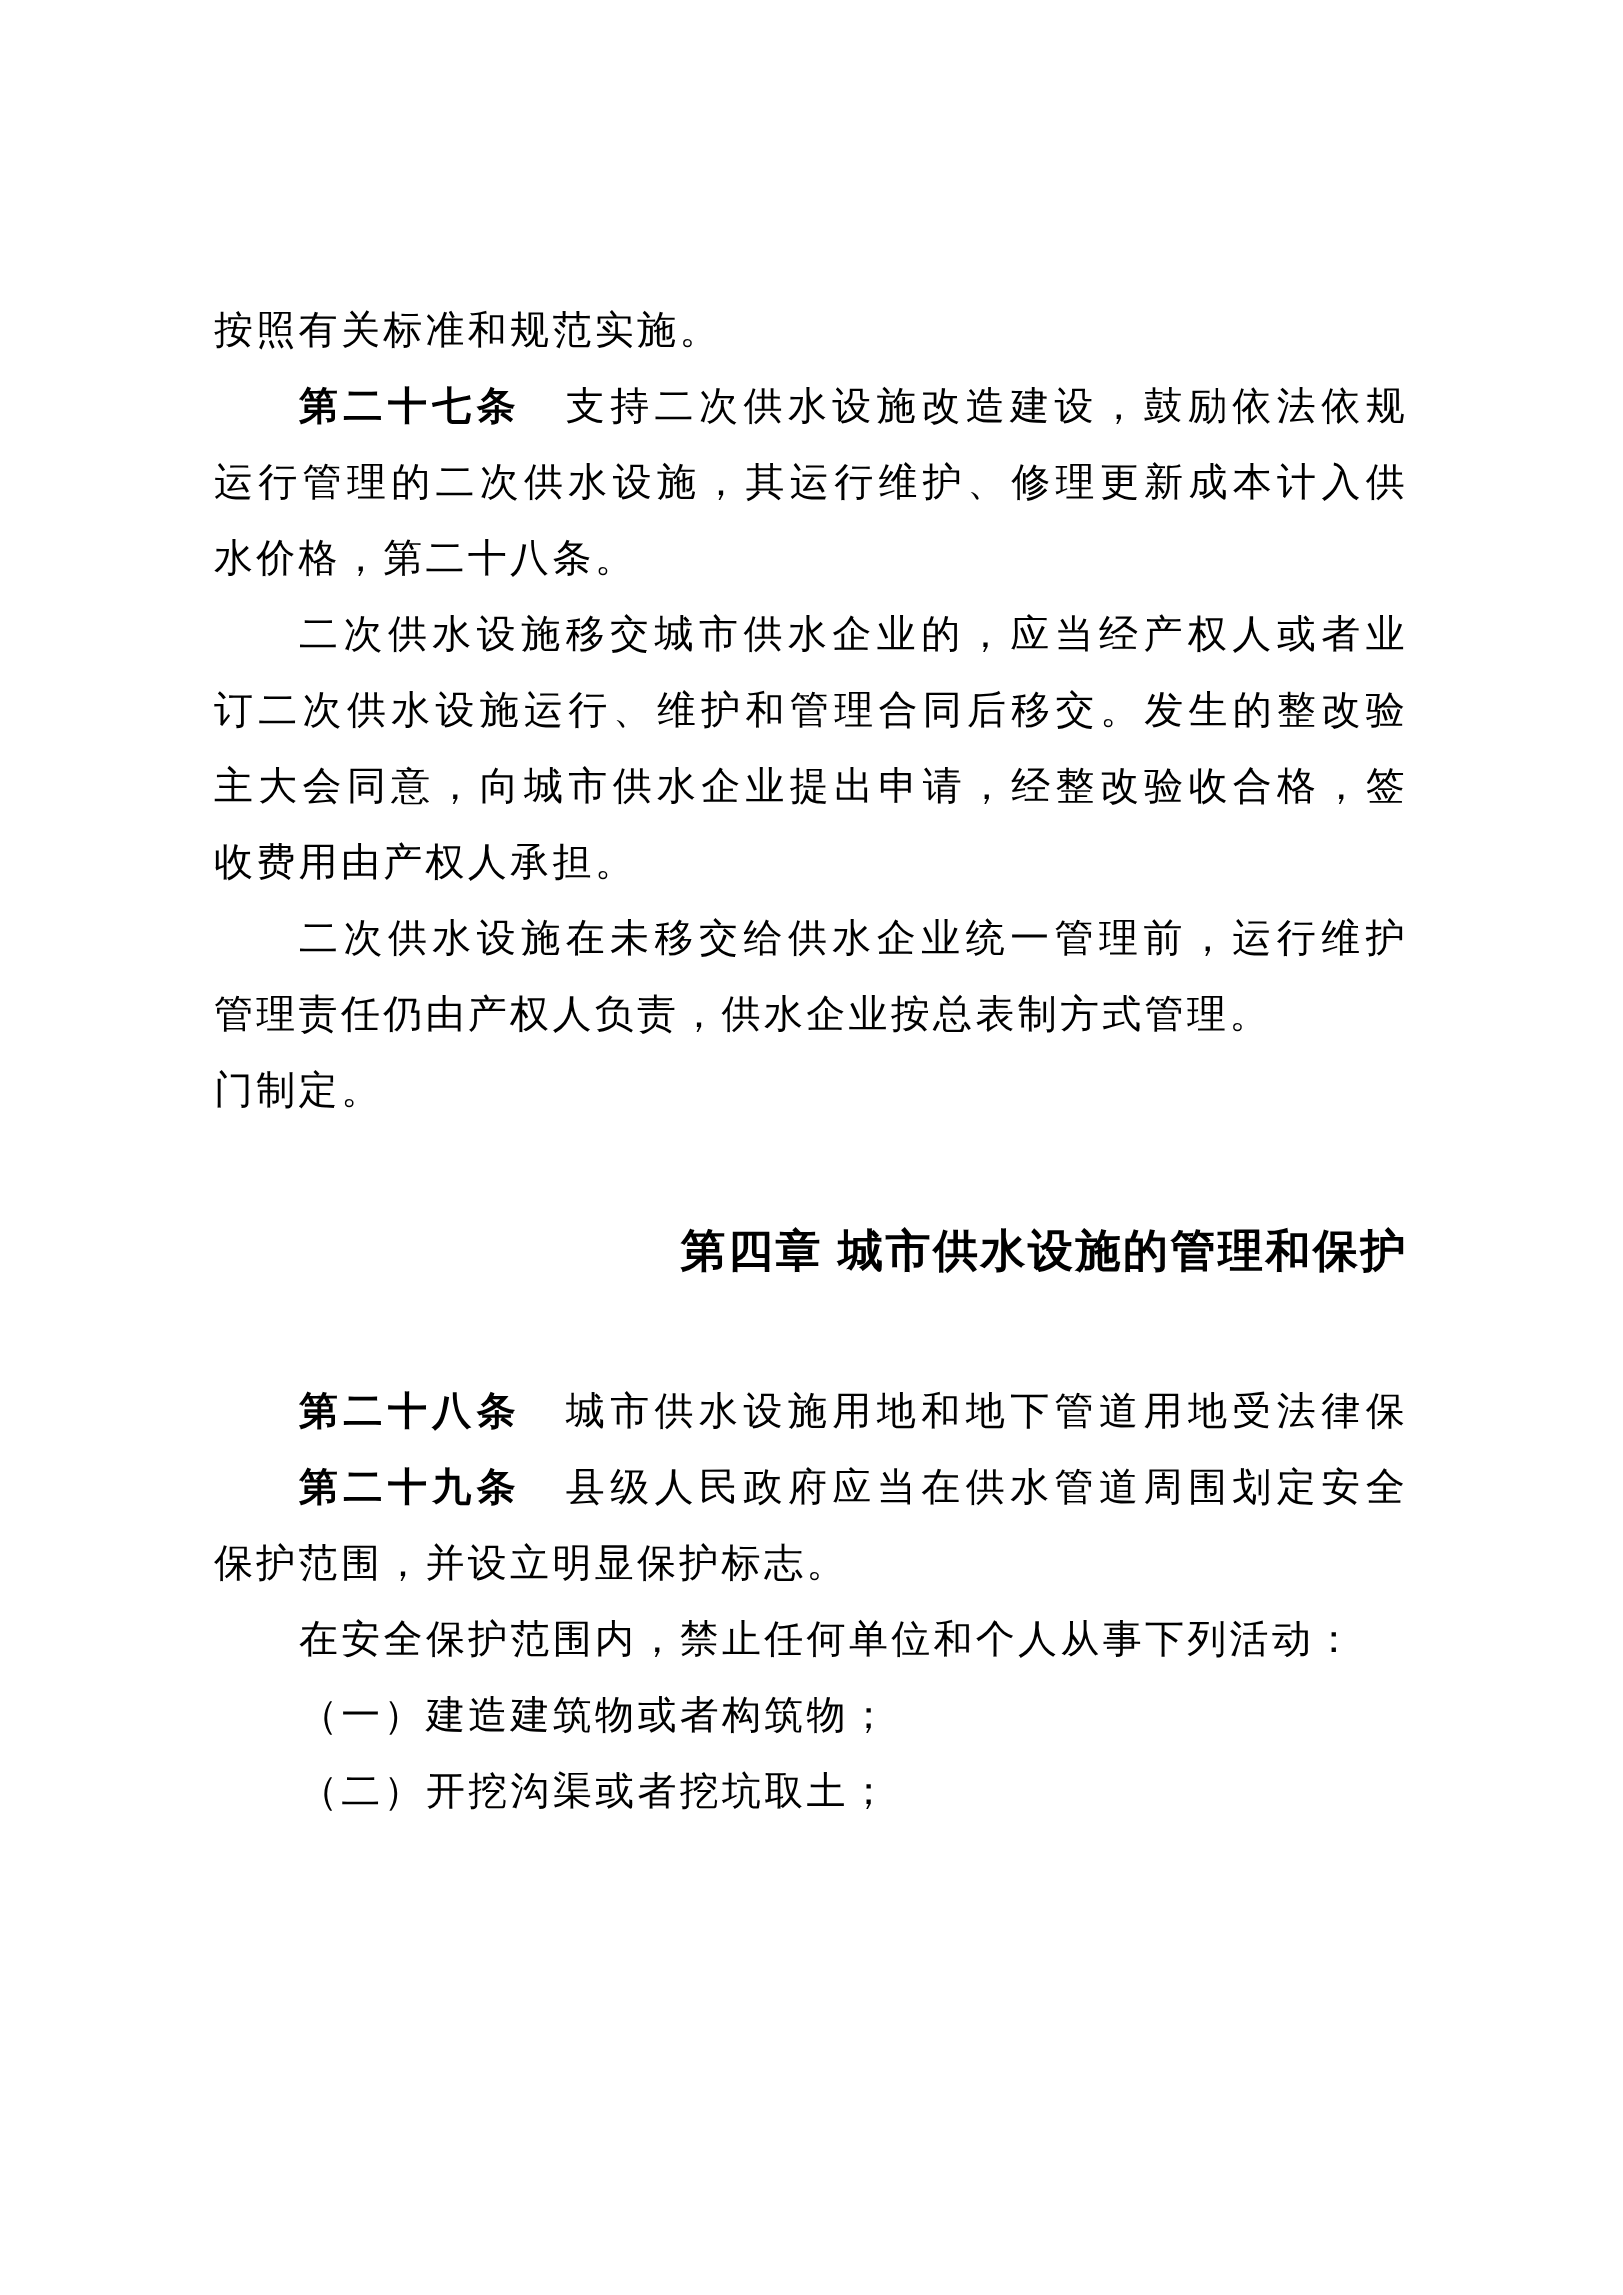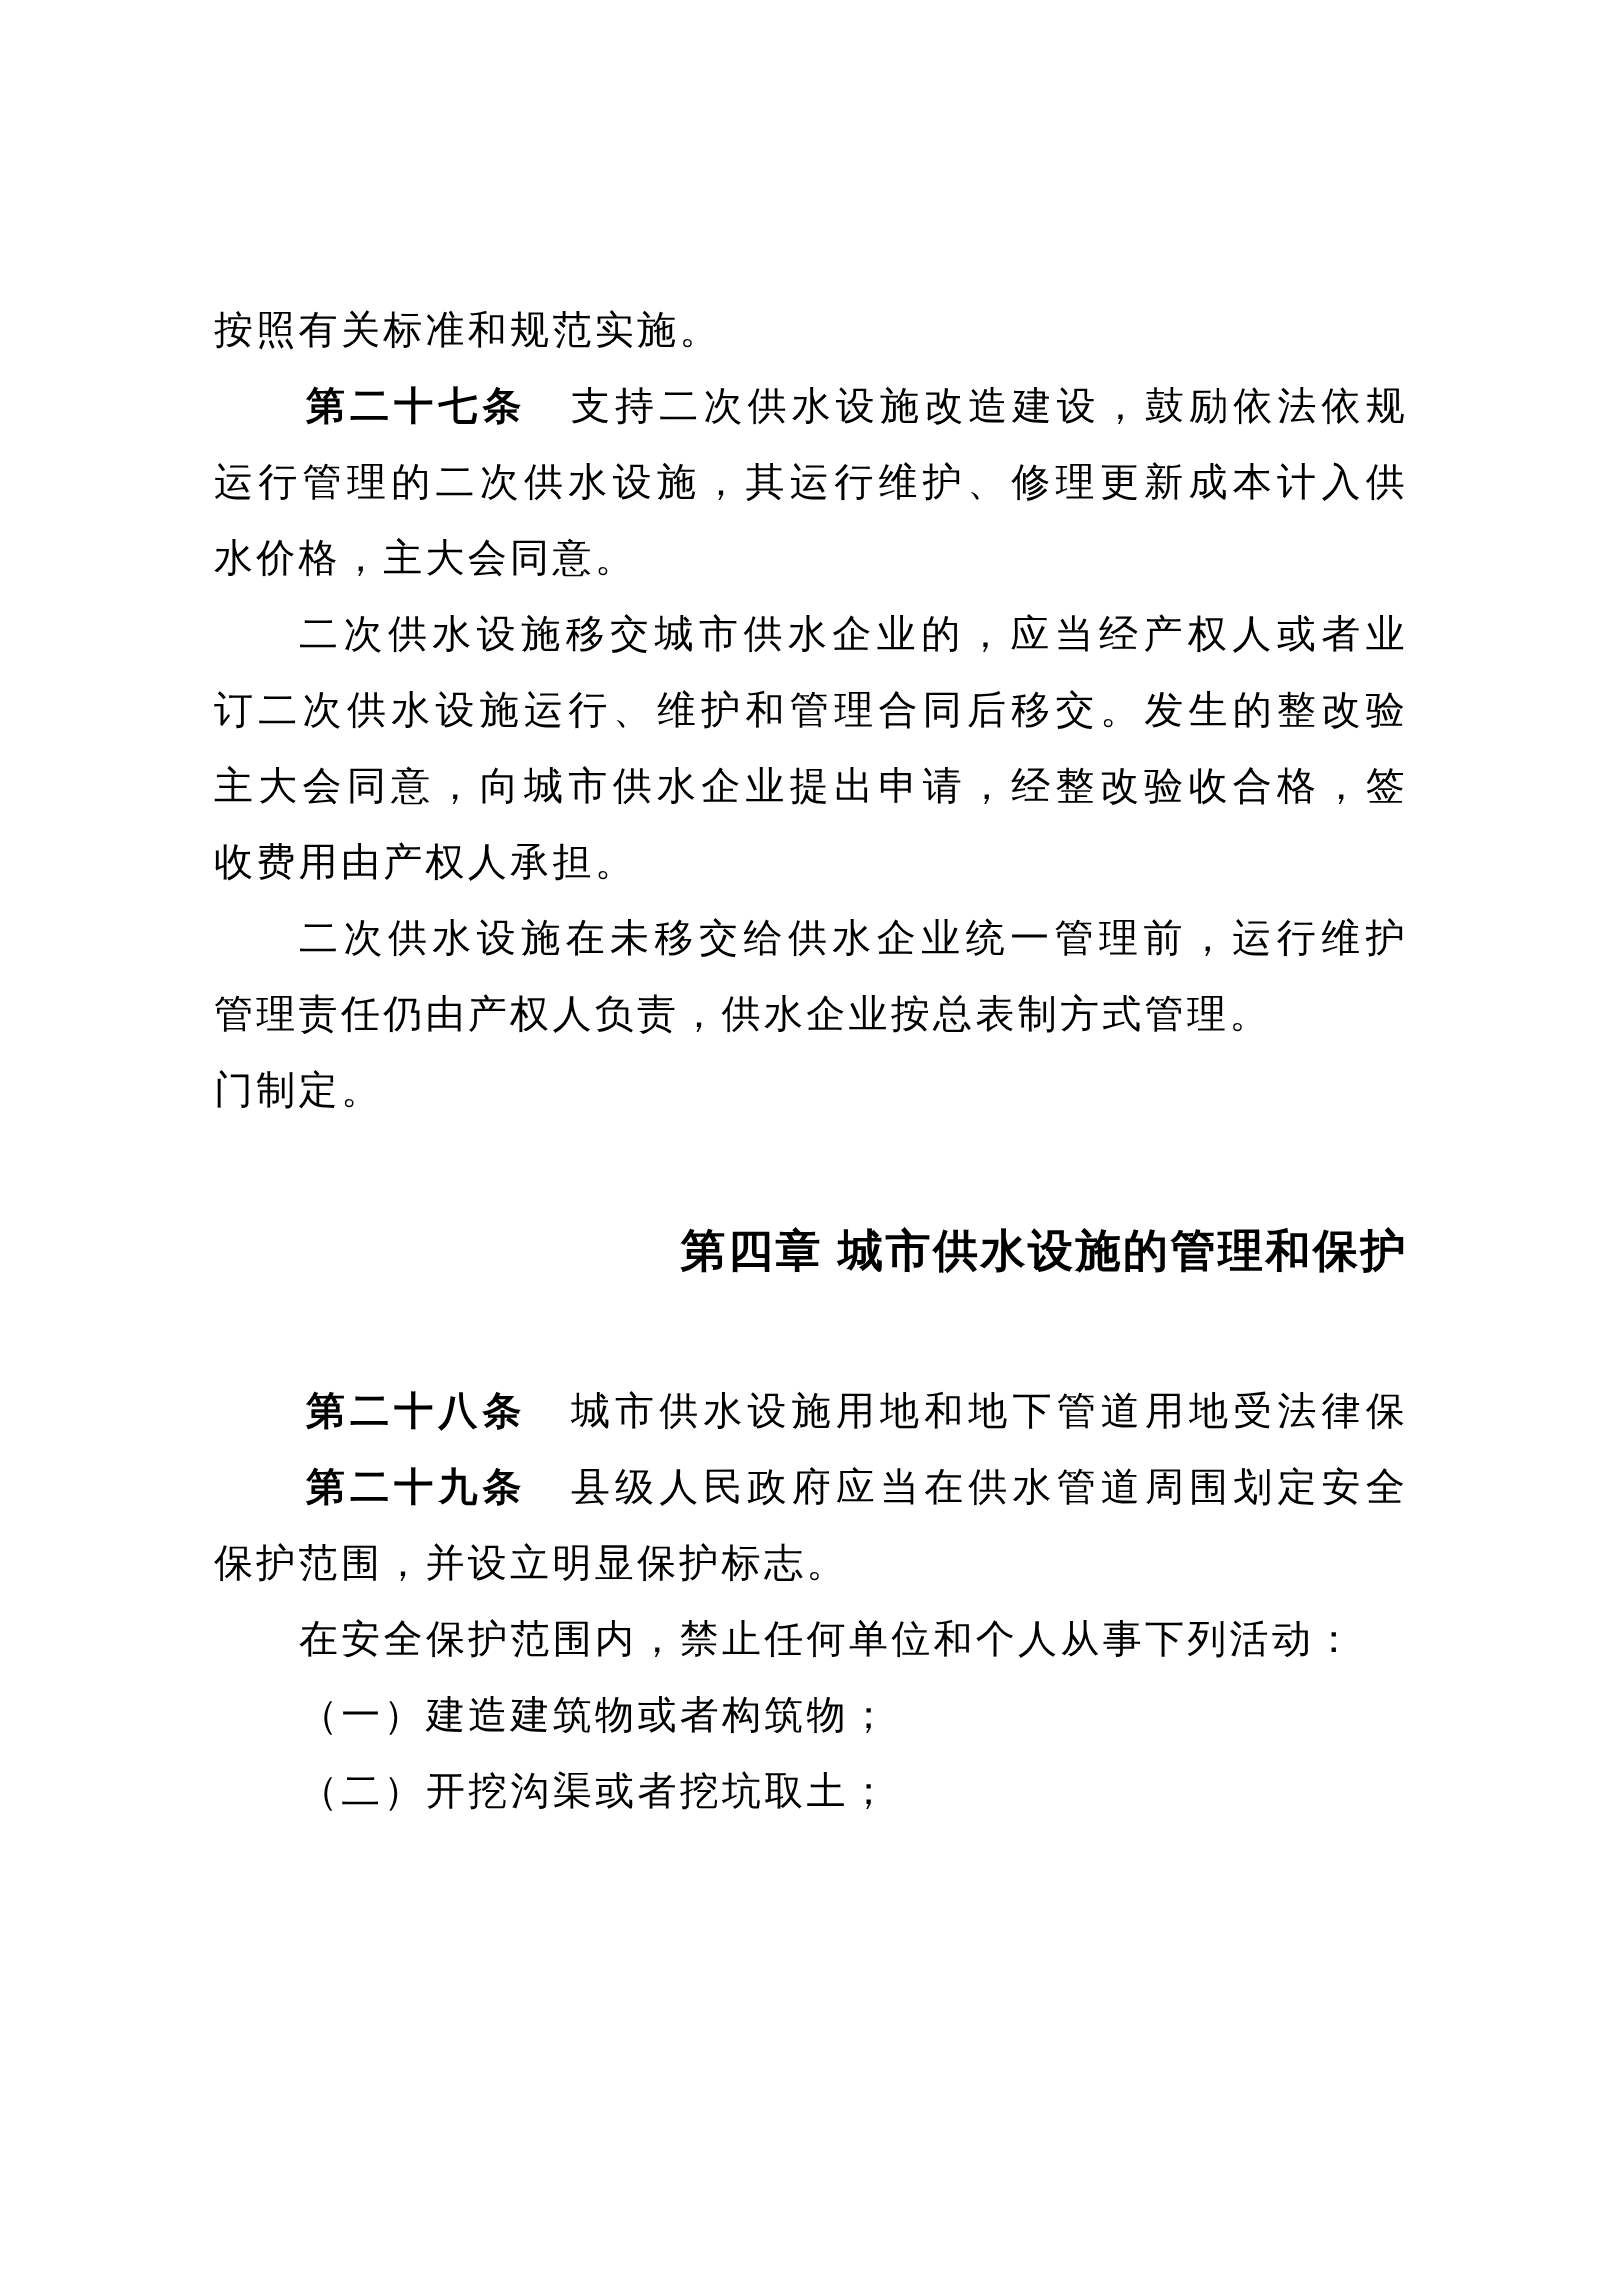--- a/index.html
+++ b/index.html
@@ -34,21 +34,20 @@
     text-indent: 85px;
   }
   .line.full {
     white-space: normal;
     text-align: justify;
     text-align-last: justify;
   }
   .art {
     font-family: "Liberation Sans", sans-serif;
     font-weight: 700;
-    margin-left: 7px;
   }
   .chapter-heading {
     height: 245px;
     line-height: 245px;
     text-align: right;
     font-size: 45px;
     letter-spacing: 2.5px;
     font-weight: 700;
     font-family: "Liberation Sans", sans-serif;
     color: #000000;
@@ -61,21 +60,21 @@
 <div class="page">
   <div class="content">
 
     <div class="line"><span>按照有关标准和规范实施。</span></div>
 
     <div class="line indent full"><span class="art">第二十七条</span><span>　支持二次供水设施改造建设，鼓励依法依规</span></div>
 
 
     <div class="line full"><span>运行管理的二次供水设施，其运行维护、修理更新成本计入供</span></div>
 
-    <div class="line"><span>水价格，主大会同意。</span></div>
+    <div class="line"><span>水价格，第二十八条。</span></div>
 
     <div class="line indent full"><span>二次供水设施移交城市供水企业的，应当经产权人或者业</span></div>
 
     <div class="line full"><span>订二次供水设施运行、维护和管理合同后移交。发生的整改验</span></div>
 
     <div class="line full"><span>主大会同意，向城市供水企业提出申请，经整改验收合格，签</span></div>
 
     <div class="line"><span>收费用由产权人承担。</span></div>
 
     <div class="line indent full"><span>二次供水设施在未移交给供水企业统一管理前，运行维护</span></div>

